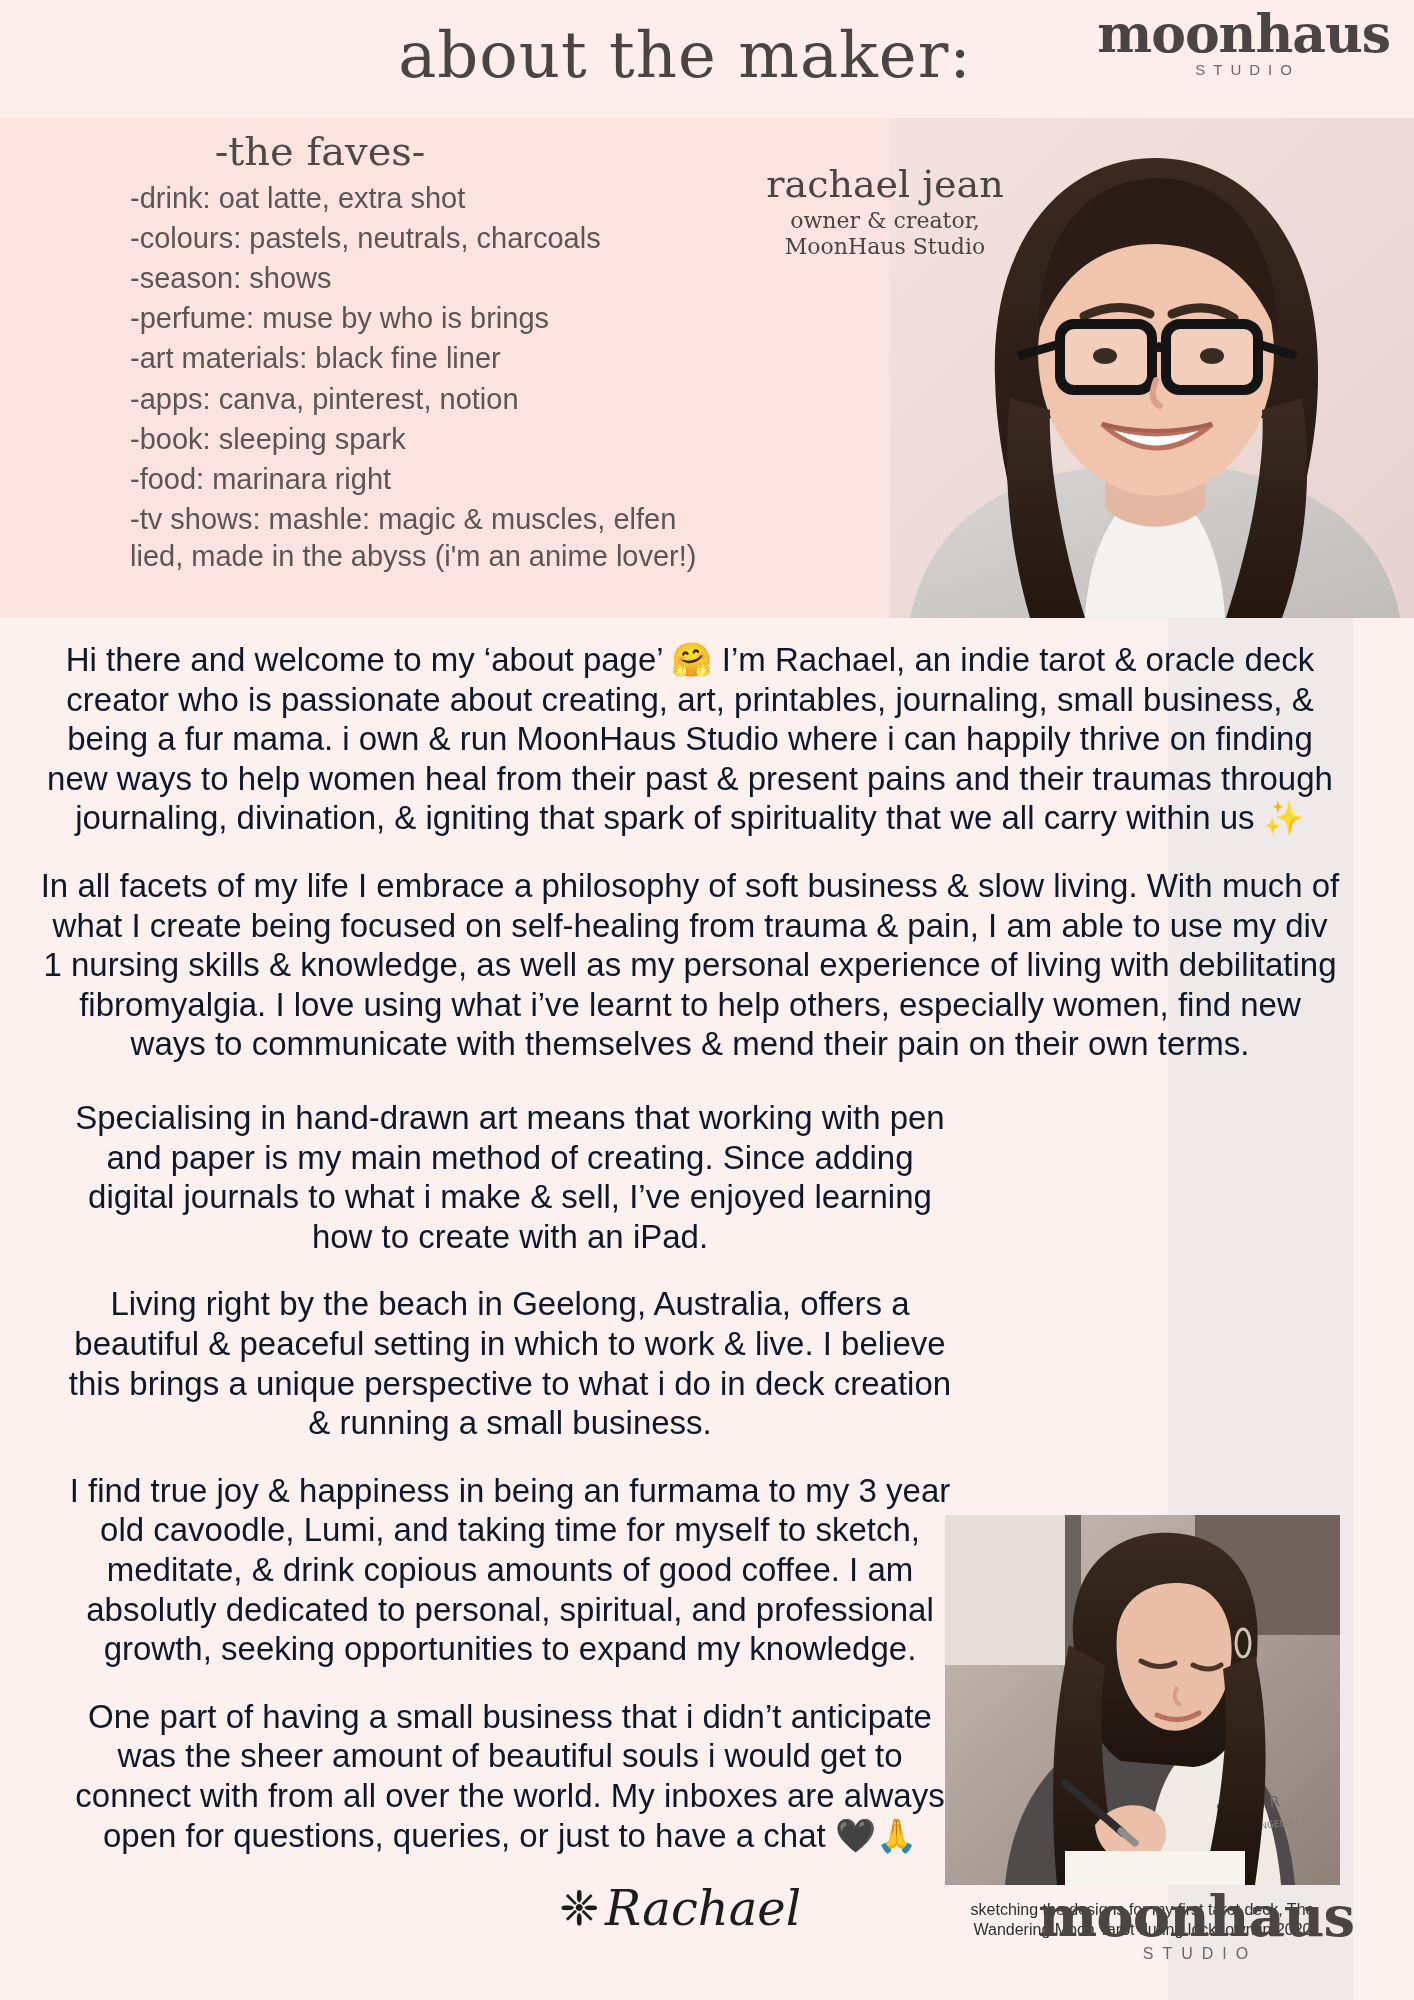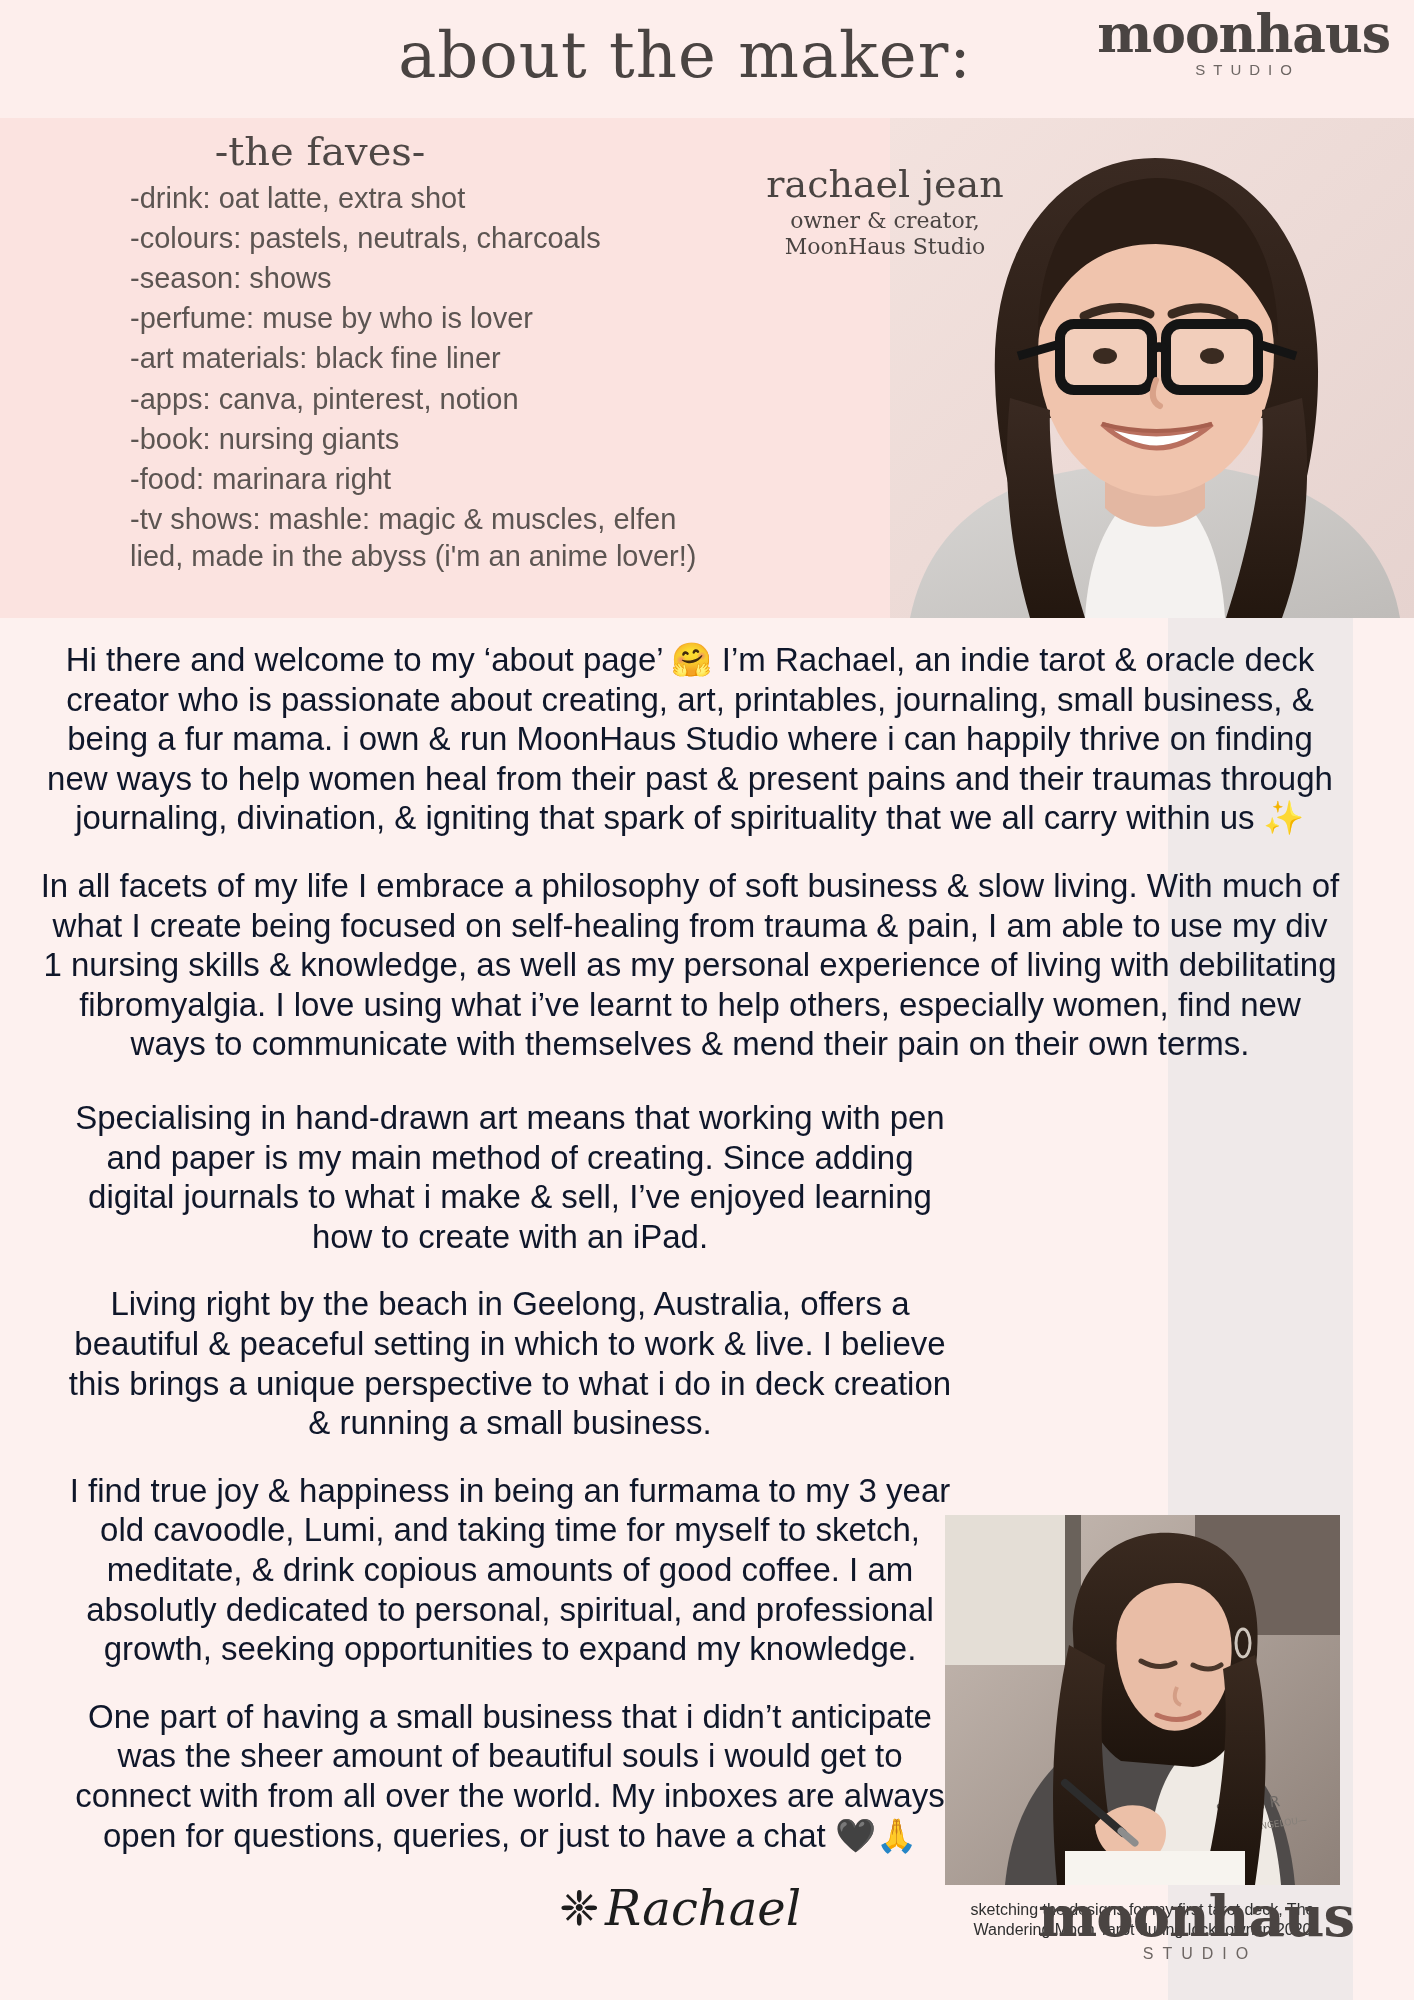--- a/index.html
+++ b/index.html
@@ -229,24 +229,24 @@
 </div>
 
 <div class="top-panel">
 
   <div class="faves">
     <div class="faves-title">-the faves-</div>
     <ul>
       <li>-drink: oat latte, extra shot</li>
       <li> -colours: pastels, neutrals, charcoals</li>
       <li>-season: shows</li>
-      <li>-perfume: muse by who is lover</li>
+      <li>-perfume: muse by who is brings</li>
       <li>-art materials: black fine liner</li>
       <li>-apps: canva, pinterest, notion</li>
-      <li>-book: nursing giants</li>
+      <li>-book: sleeping spark</li>
       <li>-food: marinara right</li>
       <li>-tv shows: mashle: magic &amp; muscles, elfen lied, made in the abyss (i'm an anime lover!)</li>
     </ul>
   </div>
 
   <div class="name-block">
     <div class="name-main">rachael jean</div>
     <div class="name-role">
       <div>owner &amp; creator,</div>
       <div>MoonHaus Studio</div>

